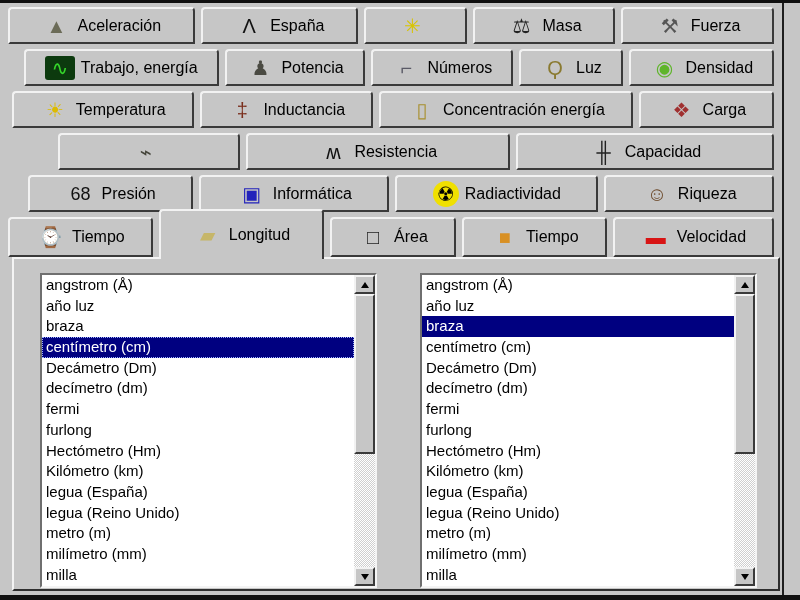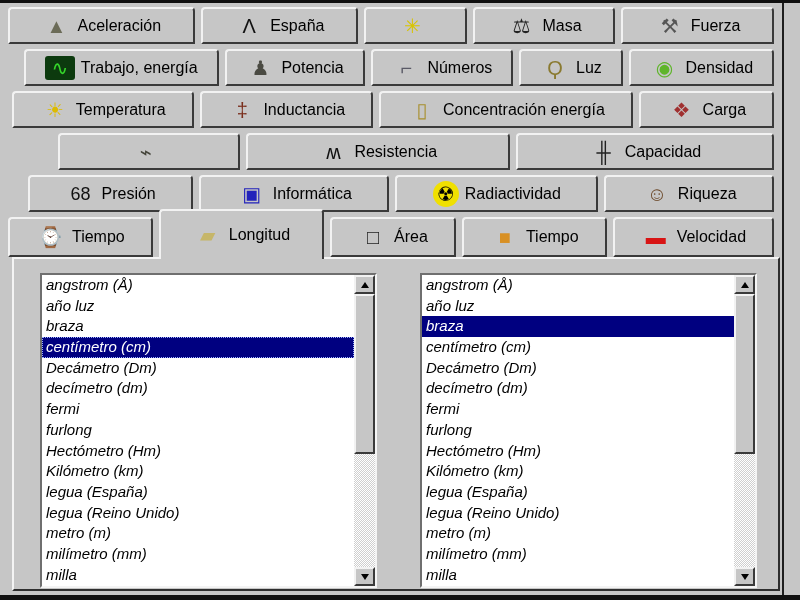--- a/index.html
+++ b/index.html
@@ -27,21 +27,21 @@
                   position:relative; z-index:3; padding:0 16px; }
   .icon { display:inline-block; min-width:30px; text-align:center; font-size:20px;
           line-height:26px; margin-right:6px; }
   .icon.icon-bg { border-radius:3px; padding:0 2px; line-height:24px; }
   .icon.round { border-radius:50%; width:26px; min-width:26px; height:26px; line-height:26px; }
   .tab-label { pointer-events:none; }
 
   
   .pane { position:absolute; left:12px; top:254px; width:768px; height:334px; background:#c6c6c6;
           border-top:2px solid #f4f4f4; border-left:2px solid #f4f4f4;
-          border-right:2px solid #2e2e2e; border-bottom:2px solid #2e2e2e;font-style:italic; }
+          border-right:2px solid #2e2e2e; border-bottom:2px solid #2e2e2e; }
   .listbox { position:absolute; top:14px; width:337px; height:315px; background:#fff;
              border-top:2px solid #6f6f6f; border-left:2px solid #6f6f6f;
              border-right:2px solid #f4f4f4; border-bottom:2px solid #f4f4f4;
              display:flex; }
   .listbox.left  { left:26px; }
   .listbox.right { left:406px; }
   .items { flex:1 1 auto; overflow:hidden; }
   .list-item { height:20.7px; line-height:20.7px; font-size:15px; padding-left:4px; color:#000;
                white-space:nowrap; cursor:default; }
   .list-item.selected { background:var(--sel-bg,#000080); color:var(--sel-fg,#fff); }

